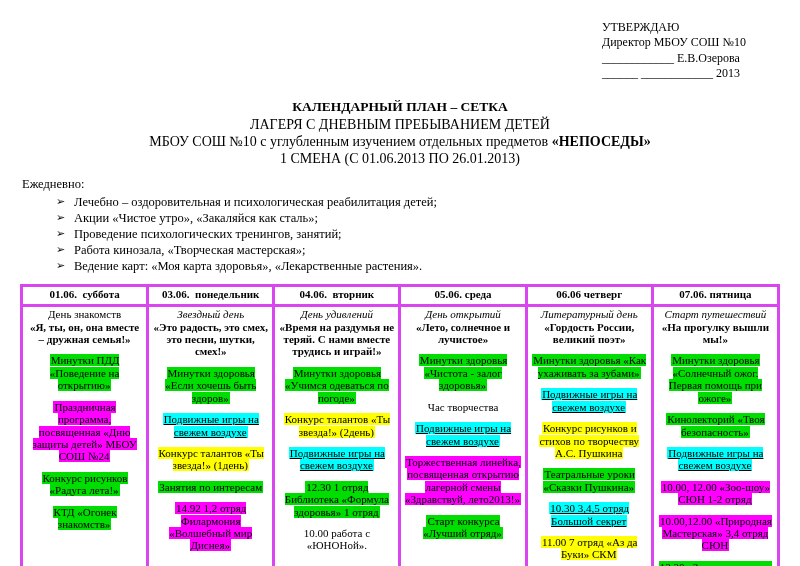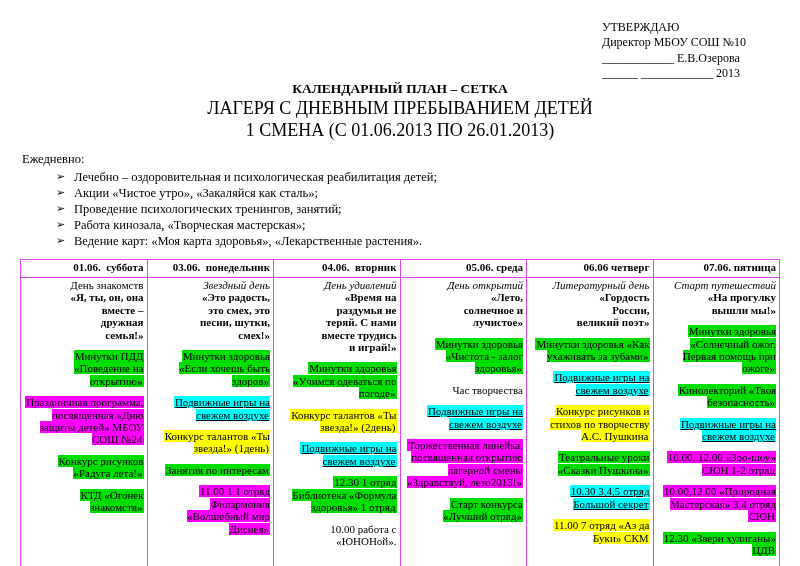--- a/index.html
+++ b/index.html
@@ -8,46 +8,46 @@
     background: #ffffff; color: #000;
     font-family: "Liberation Serif", serif;
     overflow: hidden; position: relative;
   }
   .page { box-sizing: border-box; width: 800px; height: 566px; padding: 20px 20px 4px 20px; }
 
   
   .approval { width: 178px; margin-left: auto; font-size: 12px; line-height: 1.28; }
 
   
-  .title-block { text-align: center; line-height: 1.22; }
+  .title-block { text-align: center; margin-top: 18px; line-height: 1.22; }
   .title-main { font-weight: bold; font-size: 13.5px; }
-  .title-sub  { font-size: 18px; }
+  .title-sub  { font-size: 14px; }
   .b { font-weight: bold; }
 
   
   .daily { margin-top: 10px; font-size: 12.5px; }
   .daily-label { margin-left: 2px; }
   .daily-list { margin-top: 2px; }
   .daily-item { display: flex; padding-left: 36px; line-height: 1.28; }
   .daily-item .marker { width: 18px; flex: 0 0 18px; font-size: 11px; }
 
   
   table.schedule {
     border-collapse: collapse; table-layout: fixed;
     width: 100%; margin-top: 10px; height: 308px;
   }
   .schedule th, .schedule td {
-    border: 1px solid #d946ef; text-align: right; vertical-align: top;
+    border: 3px solid #d946ef; text-align: center; vertical-align: top;
     padding: 1px 3px 2px 3px; overflow: hidden;
   }
   .schedule th { font-size: 11px; font-weight: bold; height: 14px; white-space: pre; }
   .schedule td { font-size: 11px; line-height: 1.13; }
   .theme { }
   .theme.italic { font-style: italic; }
-  .motto { font-weight: bold; margin-bottom: 9px; margin-left: 38px; }
+  .motto { font-weight: bold; margin-bottom: 9px; }
   .item { margin-bottom: 9px; }
   .hl { padding: 0 1px; }
   .hl.green   { background: var(--hl-green); }
   .hl.magenta { background: var(--hl-magenta); }
   .hl.cyan    { background: var(--hl-cyan); text-decoration: underline; }
   .hl.yellow  { background: var(--hl-yellow); }
 </style>
 </head>
 <body>
 
@@ -56,20 +56,21 @@
   <div class="approval">
     <div>УТВЕРЖДАЮ</div>
     <div>Директор МБОУ СОШ №10</div>
     <div>____________ Е.В.Озерова</div>
     <div>______ ____________ 2013</div>
   </div>
 
   <div class="title-block">
     <div class="title-main">КАЛЕНДАРНЫЙ ПЛАН – СЕТКА</div>
     <div class="title-sub">ЛАГЕРЯ  С ДНЕВНЫМ ПРЕБЫВАНИЕМ ДЕТЕЙ</div>
+    <div class="title-sub"><span>МБОУ СОШ №10 с углубленным изучением отдельных предметов </span><span class="b">«НЕПОСЕДЫ»</span></div>
     <div class="title-sub">1 СМЕНА (С 01.06.2013 ПО 26.01.2013)</div>
   </div>
 
   <div class="daily">
     <div class="daily-label">Ежедневно:</div>
     <div class="daily-list" id="daily-list">
         <div class="daily-item">
           <span class="marker">➢</span>
           <span>Лечебно – оздоровительная и психологическая реабилитация детей;</span>
         </div>
@@ -113,21 +114,21 @@
             <div class="item"><span class="hl green">Конкурс рисунков «Радуга лета!»</span></div>
             <div class="item"><span class="hl green">КТД «Огонек знакомств»</span></div>
           </td>
           <td>
             <div class="theme italic">Звездный день</div>
             <div class="motto">«Это радость, это смех, это песни, шутки, смех!»</div>
             <div class="item"><span class="hl green">Минутки здоровья «Если хочешь быть здоров»</span></div>
             <div class="item"><span class="hl cyan">Подвижные игры на свежем воздухе</span></div>
             <div class="item"><span class="hl yellow">Конкурс талантов «Ты звезда!» (1день)</span></div>
             <div class="item"><span class="hl green">Занятия по интересам</span></div>
-            <div class="item"><span class="hl magenta">11.00 1,1 отряд Филармония «Волшебный мир Диснея»</span></div>
+            <div class="item"><span class="hl magenta">14.92 1,2 отряд Филармония «Волшебный мир Диснея»</span></div>
           </td>
           <td>
             <div class="theme italic">День удивлений</div>
             <div class="motto">«Время на раздумья не теряй. С нами вместе трудись и играй!»</div>
             <div class="item"><span class="hl green">Минутки здоровья «Учимся  одеваться по погоде»</span></div>
             <div class="item"><span class="hl yellow">Конкурс талантов «Ты звезда!» (2день)</span></div>
             <div class="item"><span class="hl cyan">Подвижные игры на свежем воздухе</span></div>
             <div class="item"><span class="hl green">12.30 1 отряд Библиотека «Формула здоровья» 1 отряд</span></div>
             <div class="item"><span>10.00 работа с «ЮНОНой».</span></div>
           </td>

